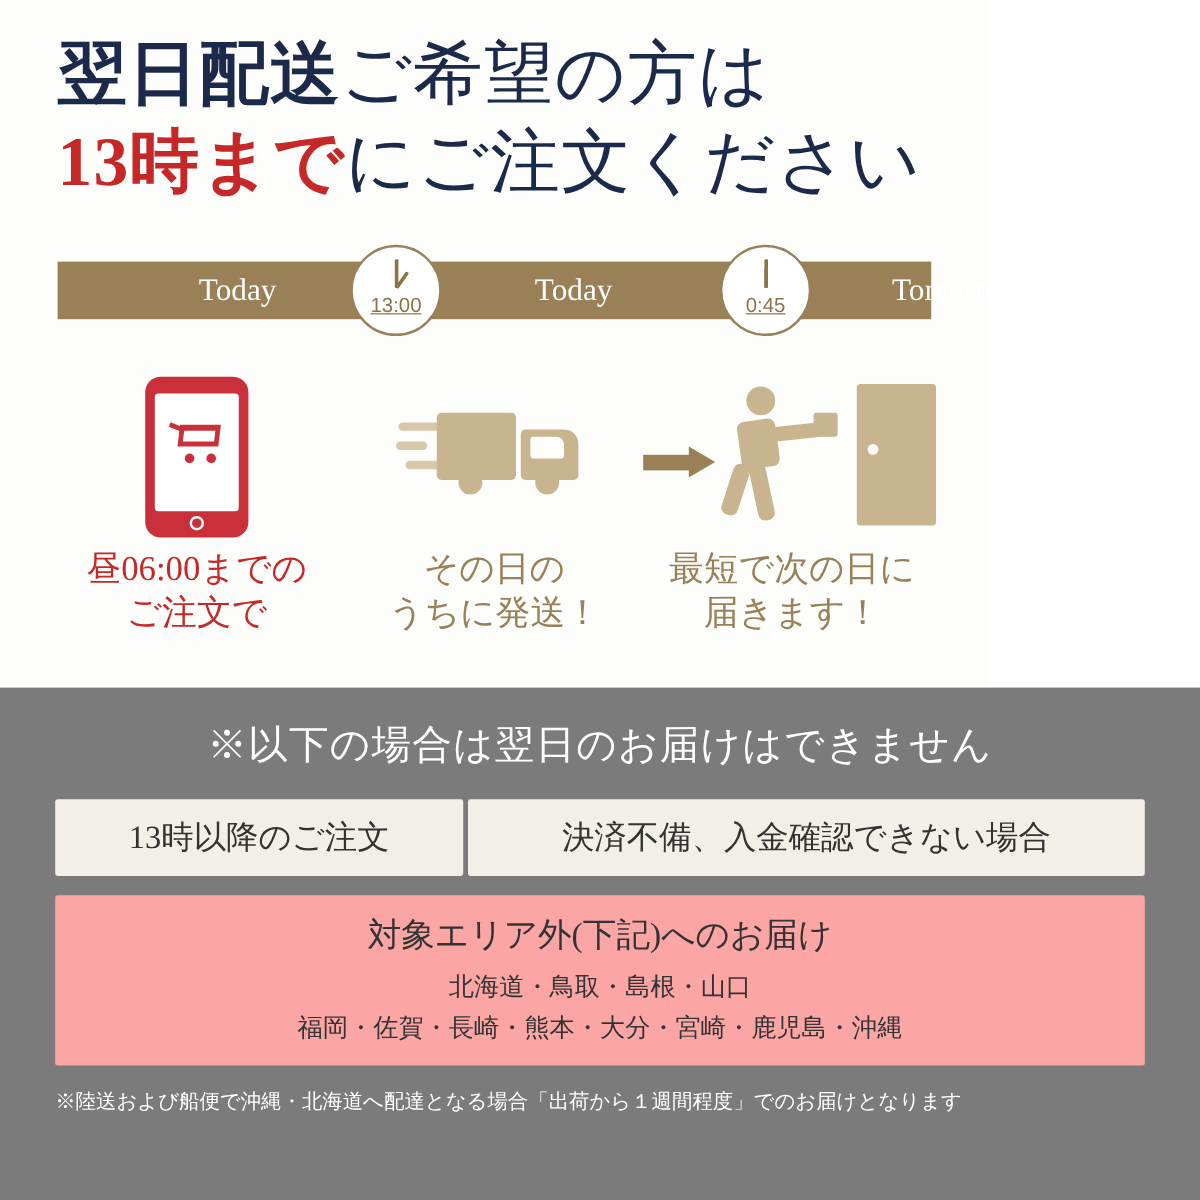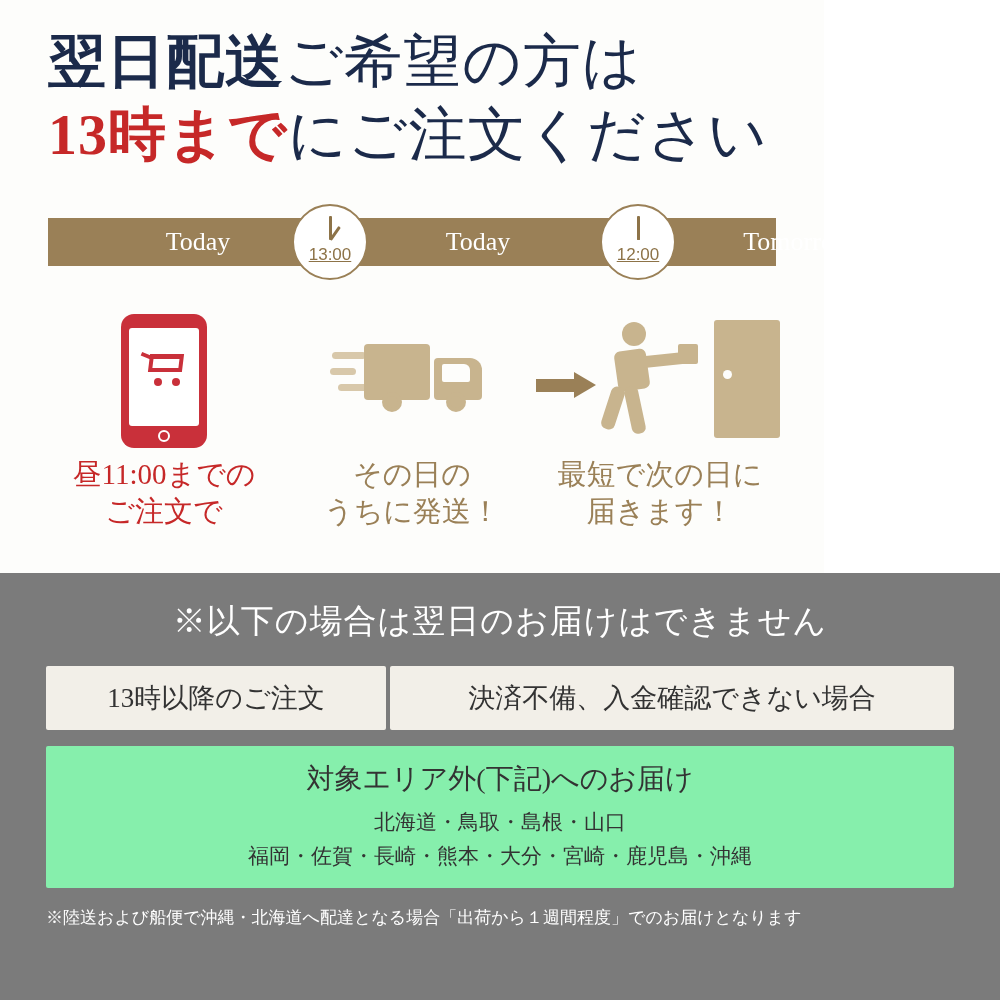--- a/index.html
+++ b/index.html
@@ -423,21 +423,21 @@
     font-family: "Liberation Serif", serif;
     text-align: center;
     padding: 14px 10px;
     border-radius: 2px;
   }
   .pill.small { width: 320px; }
   .pill.wide { flex: 1; }
 
   .area-box {
     margin-top: 16px;
-    background: #86efac;
+    background: #fca5a5;
     border-radius: 2px;
     padding: 14px 10px 18px 10px;
     text-align: center;
   }
   .area-title {
     color: #333333;
     font-size: 28px;
     font-family: "Liberation Serif", serif;
   }
   .area-line {
@@ -474,41 +474,41 @@
 
     <div class="clock c1">
       <div class="hand hour"></div>
       <div class="hand minute"></div>
       <div class="clock-time">13:00</div>
     </div>
 
     <div class="clock c2">
       <div class="hand hour"></div>
       <div class="hand minute"></div>
-      <div class="clock-time">12:00</div>
+      <div class="clock-time">0:45</div>
     </div>
   </div>
 
   <div class="steps">
 
     <div class="step">
       <div class="step-icon">
         <div class="phone">
           <div class="phone-screen">
             <div class="cart">
               <div class="handle"></div>
               <div class="body"></div>
               <div class="w1"></div>
               <div class="w2"></div>
             </div>
           </div>
           <div class="phone-dot"></div>
         </div>
       </div>
-      <div class="step-caption cap-red">昼11:00までの
+      <div class="step-caption cap-red">昼06:00までの
 ご注文で</div>
     </div>
 
     <div class="step">
       <div class="step-icon">
         <div class="truck">
           <div class="speed s1"></div>
           <div class="speed s2"></div>
           <div class="speed s3"></div>
           <div class="cargo"></div>

